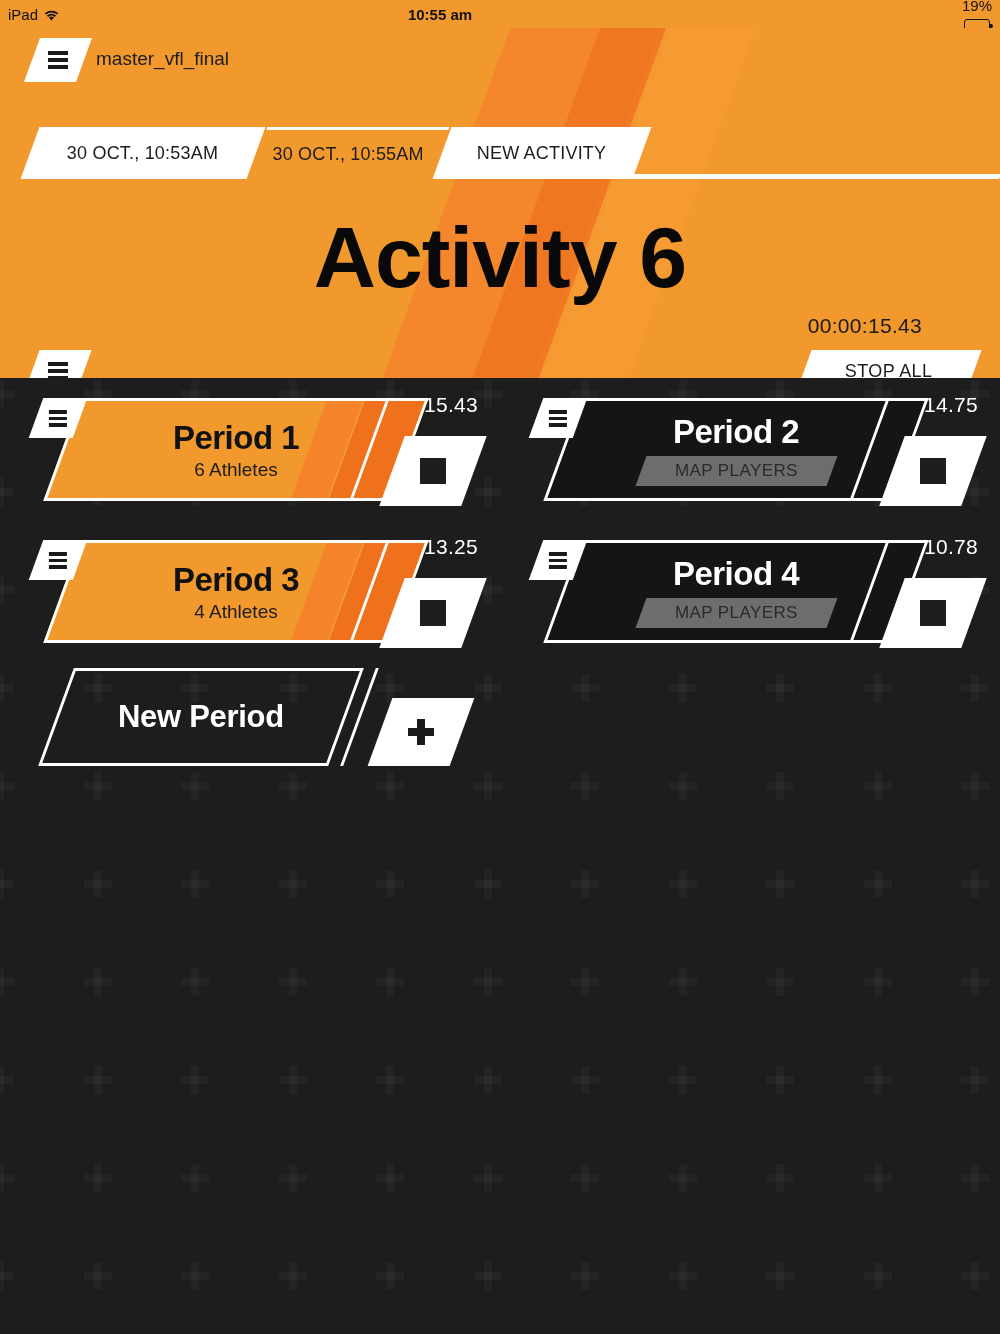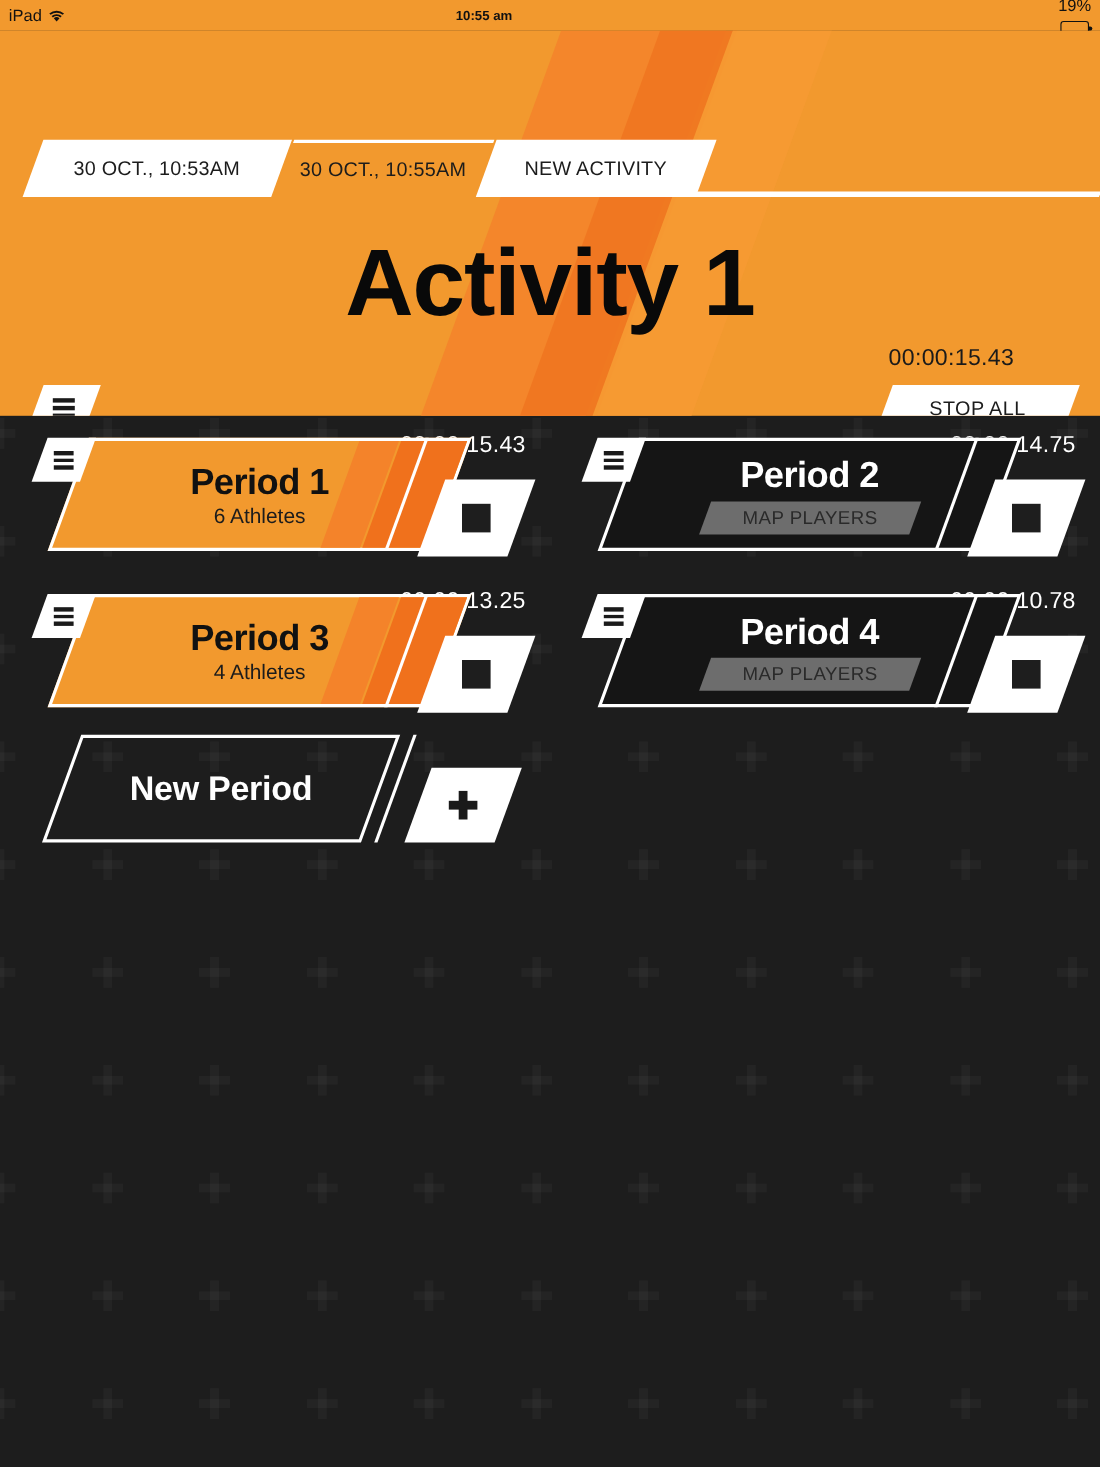--- a/index.html
+++ b/index.html
@@ -54,21 +54,21 @@
   
   .statusbar {
     position: absolute; left: 0; top: 0;
     width: 1000px; height: 28px;
     background: #F2992E;
     color: #111;
     font-size: 15px;
     display: flex; align-items: center;
   }
   .sb-left { position: absolute; left: 8px; display: flex; align-items: center; gap: 6px; }
-  .sb-center { position: absolute; left: 0; width: 880px; text-align: center; font-weight: bold; font-size: 12px; }
+  .sb-center { position: absolute; left: 0; width: 880px; text-align: center; font-weight: bold; font-size: 15px; }
   .sb-right { position: absolute; right: 8px; display: flex; align-items: center; gap: 5px; font-size: 15px; flex-direction: column; }
   .wifi-icon { display: inline-block; width: 15px; height: 12px; position: relative; }
   .batt {
     width: 26px; height: 12px;
     border: 1.5px solid #111; border-radius: 3px;
     position: relative; padding: 1px;
   }
   .batt::after {
     content: ""; position: absolute; right: -4px; top: 3.5px;
     width: 2.5px; height: 4px; background: #111; border-radius: 0 2px 2px 0;
@@ -451,35 +451,45 @@
         <span class="batt-fill" id="battFill" style="width: 19%;"></span>
       </span>
     </div>
   </div>
 
   <div class="header">
     <div class="header-stripe-a"></div>
     <div class="header-stripe-b"></div>
     <div class="header-stripe-c"></div>
 
+    <div class="file-row">
+      <div class="hamburger-tab">
+        <span class="ham-lines">
+            <i></i>
+            <i></i>
+            <i></i>
+          </span>
+      </div>
+      <div class="file-name">master_vfl_final</div>
+    </div>
 
     <div class="tabs">
       <div class="tab inactive tab-1">
         <span class="tab-label">30 OCT., 10:53AM</span>
       </div>
       <div class="tab active tab-2">
         <span class="tab-label">30 OCT., 10:55AM</span>
       </div>
       <div class="tab inactive tab-3">
         <span class="tab-label">NEW ACTIVITY</span>
       </div>
       <div class="tabs-underline"></div>
     </div>
 
-    <div class="activity-title">Activity 1</div>
+    <div class="activity-title">Activity 6</div>
 
     <div class="master-timer">00:00:15.43</div>
 
     <div class="stopall-bar">
       <div class="stopall-ham">
         <span class="ham-lines">
             <i></i>
             <i></i>
             <i></i>
           </span>

